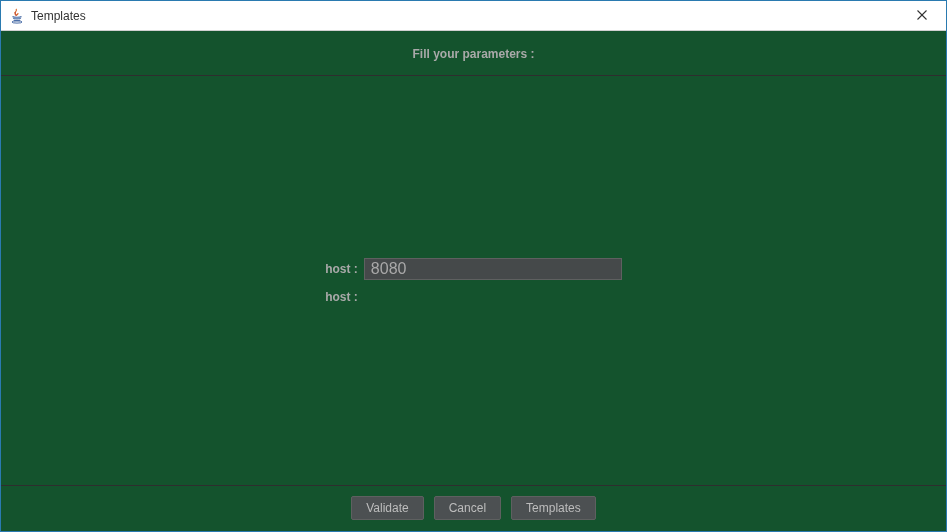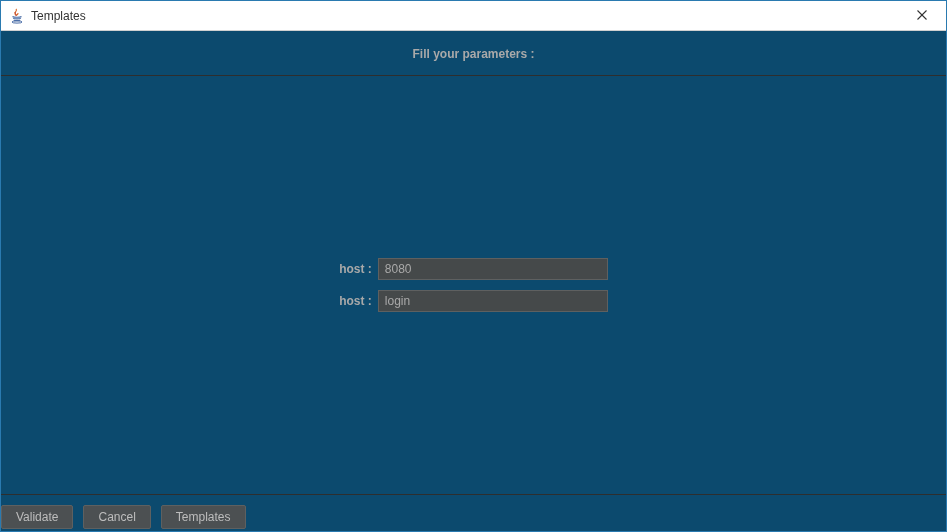--- a/index.html
+++ b/index.html
@@ -47,21 +47,21 @@
       justify-content: center;
       cursor: pointer;
     }
     .close-x {
       font-size: 12px;
       color: #333;
       font-weight: 300;
     }
     .content {
       flex: 1;
-      background: #0c4a6e;
+      background: #14532d;
       display: flex;
       flex-direction: column;
     }
     .header-row {
       text-align: center;
       border-bottom: 1px solid #2e2e2e;
       padding: 13px 0;
     }
     .header-text {
       color: #a9a9a9;
@@ -82,35 +82,35 @@
       row-gap: 10px;
       align-items: center;
     }
     .field-label {
       color: #a9a9a9;
       font-size: 12px;
       text-align: right;
       font-weight: bold;
     }
     .text-input {
-      width: 230px;
+      width: 258px;
       height: 22px;
       background: #45494a;
       border: 1px solid #5e6060;
       color: #a9a9a9;
       padding: 2px 6px;
-      font-size: 12px;
+      font-size: 16px;
       outline: none;
     }
     .button-bar {
       display: flex;
       gap: 10px;
-      justify-content: flex-start;
+      justify-content: center;
       border-top: 1px solid #2e2e2e;
-      padding: 10px 0 2px 0;
+      padding: 10px 0 11px 0;
     }
     .std-button {
       min-width: 64px;
       height: 24px;
       padding: 0 14px;
       background: #4c5052;
       border: 1px solid #5e6060;
       color: #bdbdbd;
       font-size: 12px;
       cursor: pointer;
@@ -149,21 +149,20 @@
   <div class="content">
     <div class="header-row">
       <span class="header-text">Fill your parameters :</span>
     </div>
 
     <div class="form-area">
       <div class="form-inner">
         <label class="field-label">host :</label>
         <input class="text-input" type="text" value="8080" style="">
         <label class="field-label">host :</label>
-        <input class="text-input" type="text" value="login" style="">
       </div>
     </div>
 
     <div class="button-bar">
       <button class="std-button">Validate</button>
       <button class="std-button">Cancel</button>
       <button class="std-button">Templates</button>
     </div>
   </div>
 </div>

